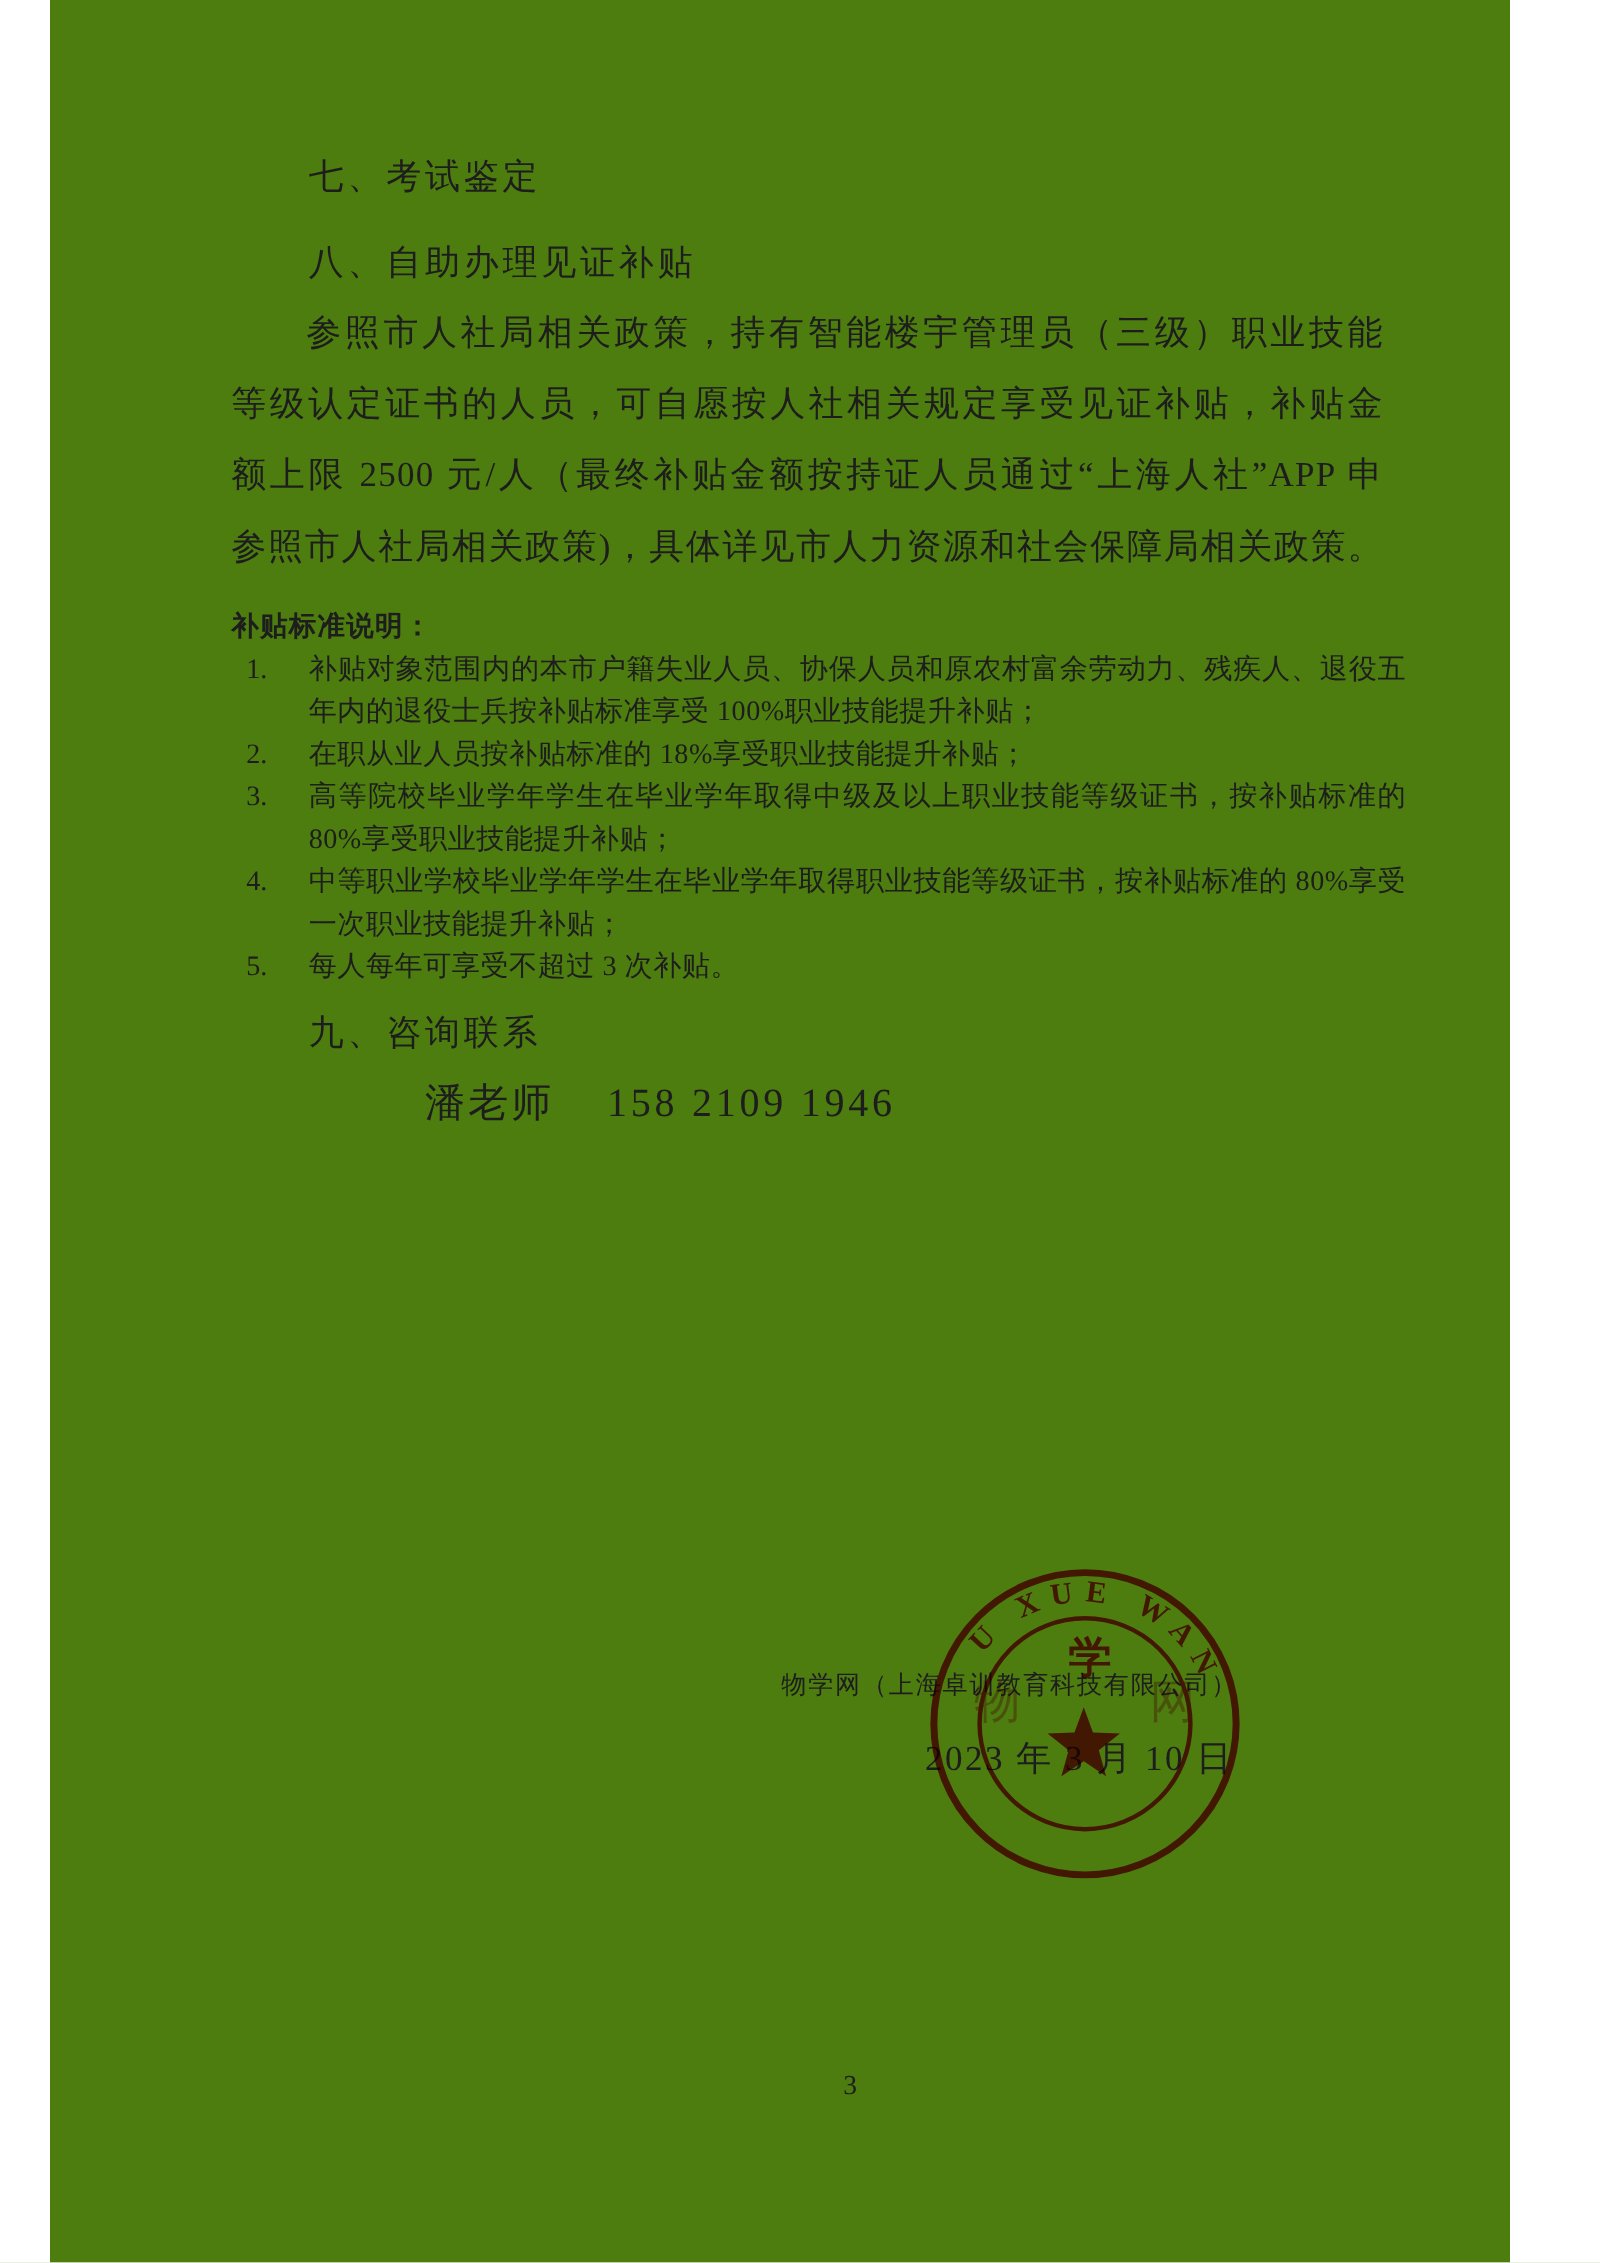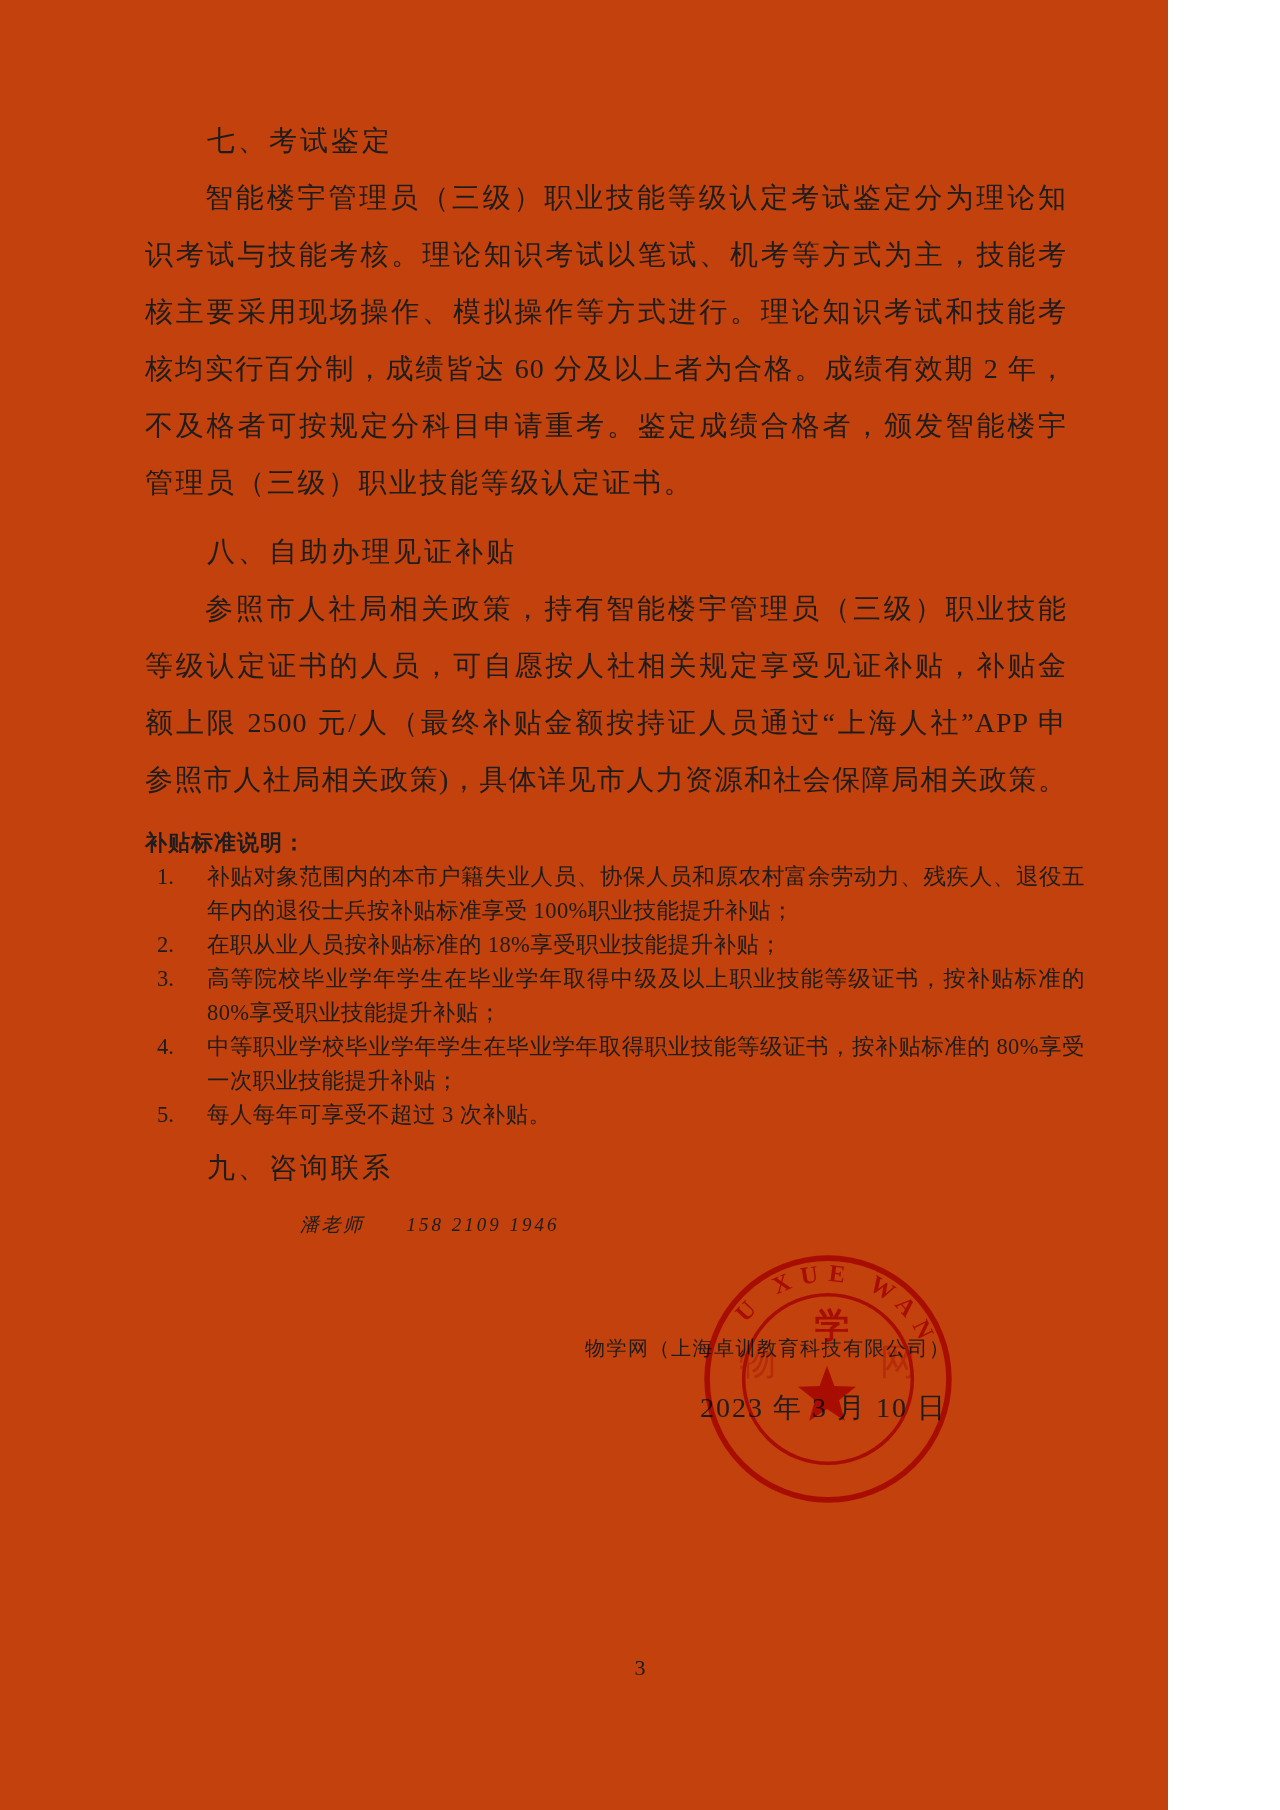--- a/index.html
+++ b/index.html
@@ -1,22 +1,23 @@
 <!DOCTYPE html>
 <html><head>
 <meta charset="utf-8">
 <style>
   html,body{margin:0;padding:0;background:#ffffff;}
   .page{
     position:relative;
     width:1168px;height:1810px;
-    background:#c2410c;
+    background:#4d7c0f;
     color:#1d1d1d;
     font-family:"Liberation Serif","DejaVu Serif",serif;
     overflow:hidden;
+    margin-left:40px;
   }
   .content{
     position:absolute;
     left:145px;top:112px;
     width:922px;
   }
   
   .sec-heading{
     font-family:"Liberation Sans","DejaVu Sans",sans-serif;
     font-size:28px;line-height:57px;
@@ -57,25 +58,24 @@
     flex:0 0 auto;
   }
   .note-item .txt{
     flex:1 1 auto;
     text-align:justify;
     letter-spacing:0.4px;
   }
   .h8{margin-top:12px;}
   .h9{margin-top:7px;}
   .contact-line{
-    font-size:19px;line-height:57px;
+    font-size:32px;line-height:57px;
     padding-left:155px;
     letter-spacing:2.5px;
     white-space:nowrap;
-    font-style:italic;
   }
   .contact-line .phone{margin-left:42px;letter-spacing:3px;}
   .company-line{
     position:absolute;left:585px;top:1325px;
     font-size:20px;line-height:46px;
     letter-spacing:1.5px;white-space:nowrap;
   }
   .date-line{
     position:absolute;left:700px;top:1385px;
     font-size:28px;line-height:46px;
@@ -102,28 +102,20 @@
 <body>
 
 <div class="page">
 
   <div class="scan-artifact"></div>
 
   <div class="content">
 
     <div class="sec-heading">七、考试鉴定</div>
 
-    <div class="para">
-      <div class="line indent">智能楼宇管理员（三级）职业技能等级认定考试鉴定分为理论知</div>
-      <div class="line">识考试与技能考核。理论知识考试以笔试、机考等方式为主，技能考</div>
-      <div class="line">核主要采用现场操作、模拟操作等方式进行。理论知识考试和技能考</div>
-      <div class="line">核均实行百分制，成绩皆达 60 分及以上者为合格。成绩有效期 2 年，</div>
-      <div class="line">不及格者可按规定分科目申请重考。鉴定成绩合格者，颁发智能楼宇</div>
-      <div class="line last">管理员（三级）职业技能等级认定证书。</div>
-    </div>
 
     <div class="sec-heading h8">八、自助办理见证补贴</div>
 
     <div class="para">
       <div class="line indent">参照市人社局相关政策，持有智能楼宇管理员（三级）职业技能</div>
       <div class="line">等级认定证书的人员，可自愿按人社相关规定享受见证补贴，补贴金</div>
       <div class="line">额上限 2500 元/人（最终补贴金额按持证人员通过“上海人社”APP 申</div>
       <div class="line">参照市人社局相关政策)，具体详见市人力资源和社会保障局相关政策。</div>
     </div>
 

